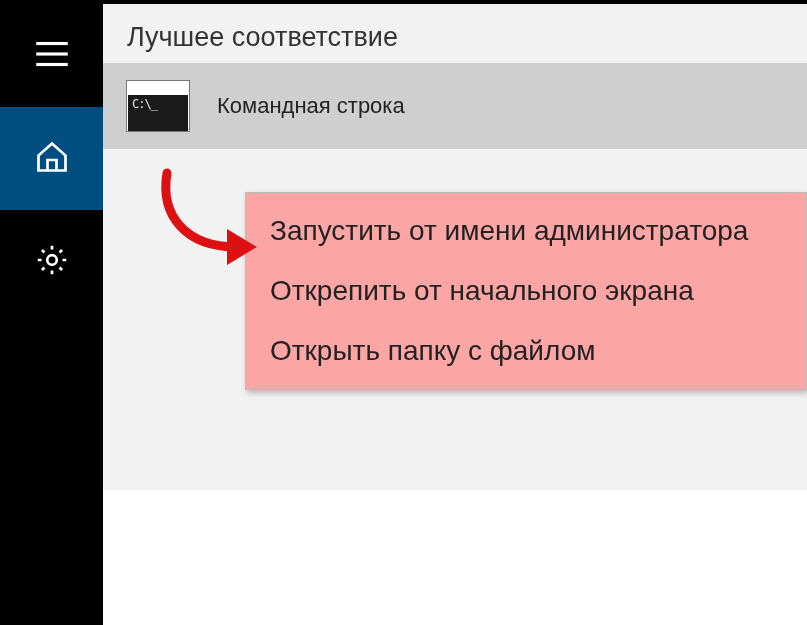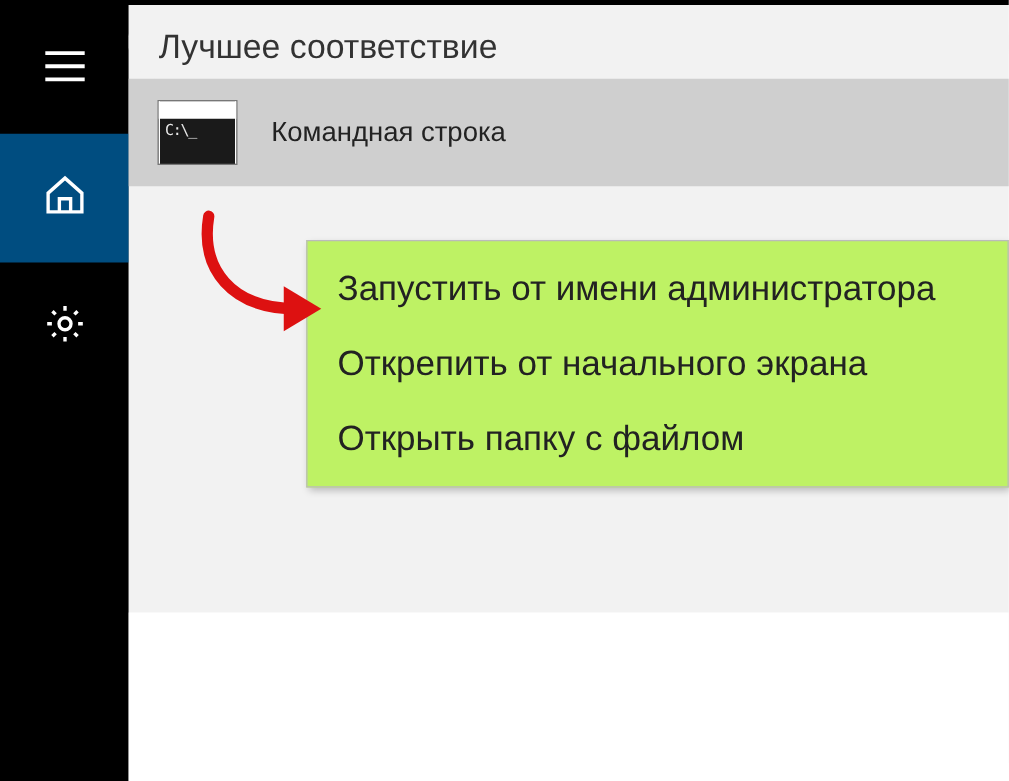--- a/index.html
+++ b/index.html
@@ -59,21 +59,20 @@
       right: 0;
       bottom: 0;
       background: #f2f2f2;
     }
     .header {
       padding: 18px 24px 10px 24px;
       font-size: 27px;
       font-weight: 400;
       color: #333;
       background: #f2f2f2;
-      border-radius: 25px;
     }
     .result-item {
       background: #cfcfcf;
       display: flex;
       align-items: center;
       padding: 18px 0 18px 24px;
       gap: 28px;
       cursor: pointer;
     }
     .cmd-icon {
@@ -109,21 +108,21 @@
     .result-subtitle {
       font-size: 26px;
       color: #6f6f6f;
       font-weight: 400;
     }
     .context-menu {
       position: absolute;
       top: 192px;
       left: 245px;
       right: 0;
-      background: #bef264;
+      background: #fca5a5;
       border: 1px solid #bbb;
       box-shadow: 2px 3px 6px rgba(0,0,0,0.25);
       padding: 8px 0;
     }
     .context-menu-item {
       padding: 14px 24px;
       font-size: 28px;
       color: #222;
       cursor: pointer;
       white-space: nowrap;

